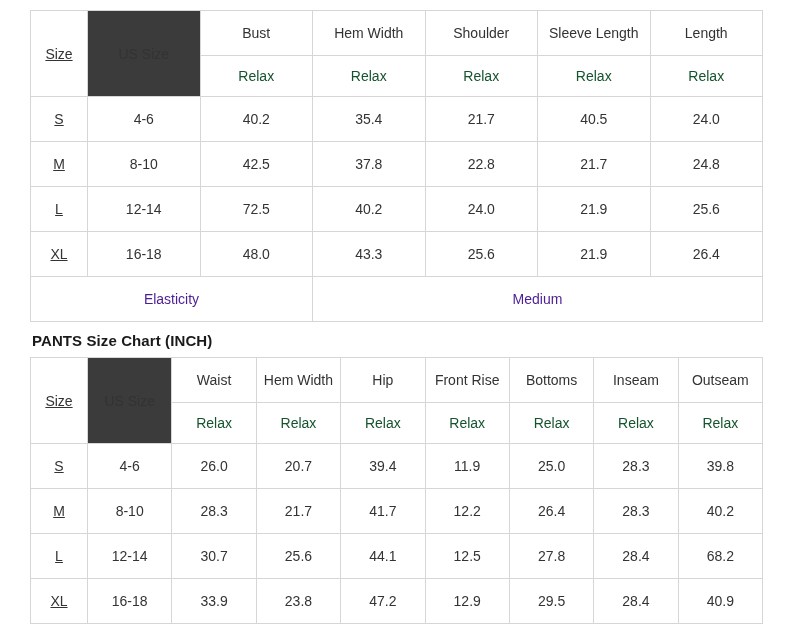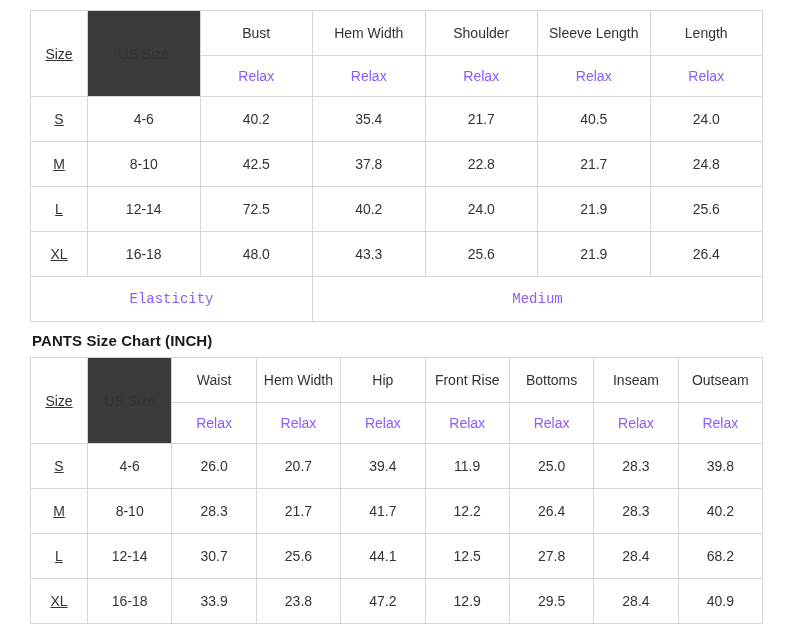--- a/index.html
+++ b/index.html
@@ -57,31 +57,30 @@
     color: #ffffff;
     font-weight: bold;
     font-size: 14px;
   }
   .cell-ussize {
     background: #ffffff;
     color: #333333;
   }
   .relax-row td {
     font-size: 14px;
-    color: #8b5cf6;
+    color: #14532d;
     height: 40px;
   }
   .data-row td {
     height: 44px;
   }
   .elasticity-row td {
     height: 44px;
     font-size: 14px;
-    color: #8b5cf6;
-    font-family: Liberation Mono, monospace;
+    color: #4c1d95;
   }
 </style>
 </head>
 <body>
 
 <div class="page">
 
 
   <table class="size-table">
     <tbody>

